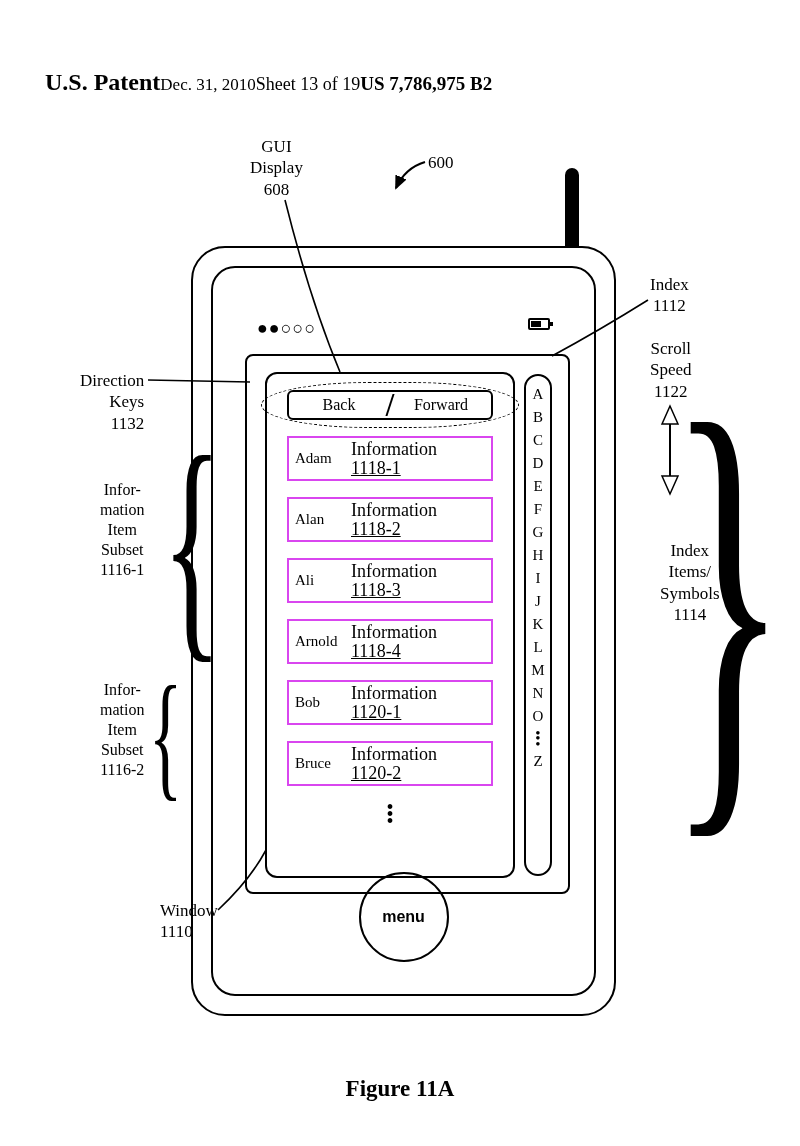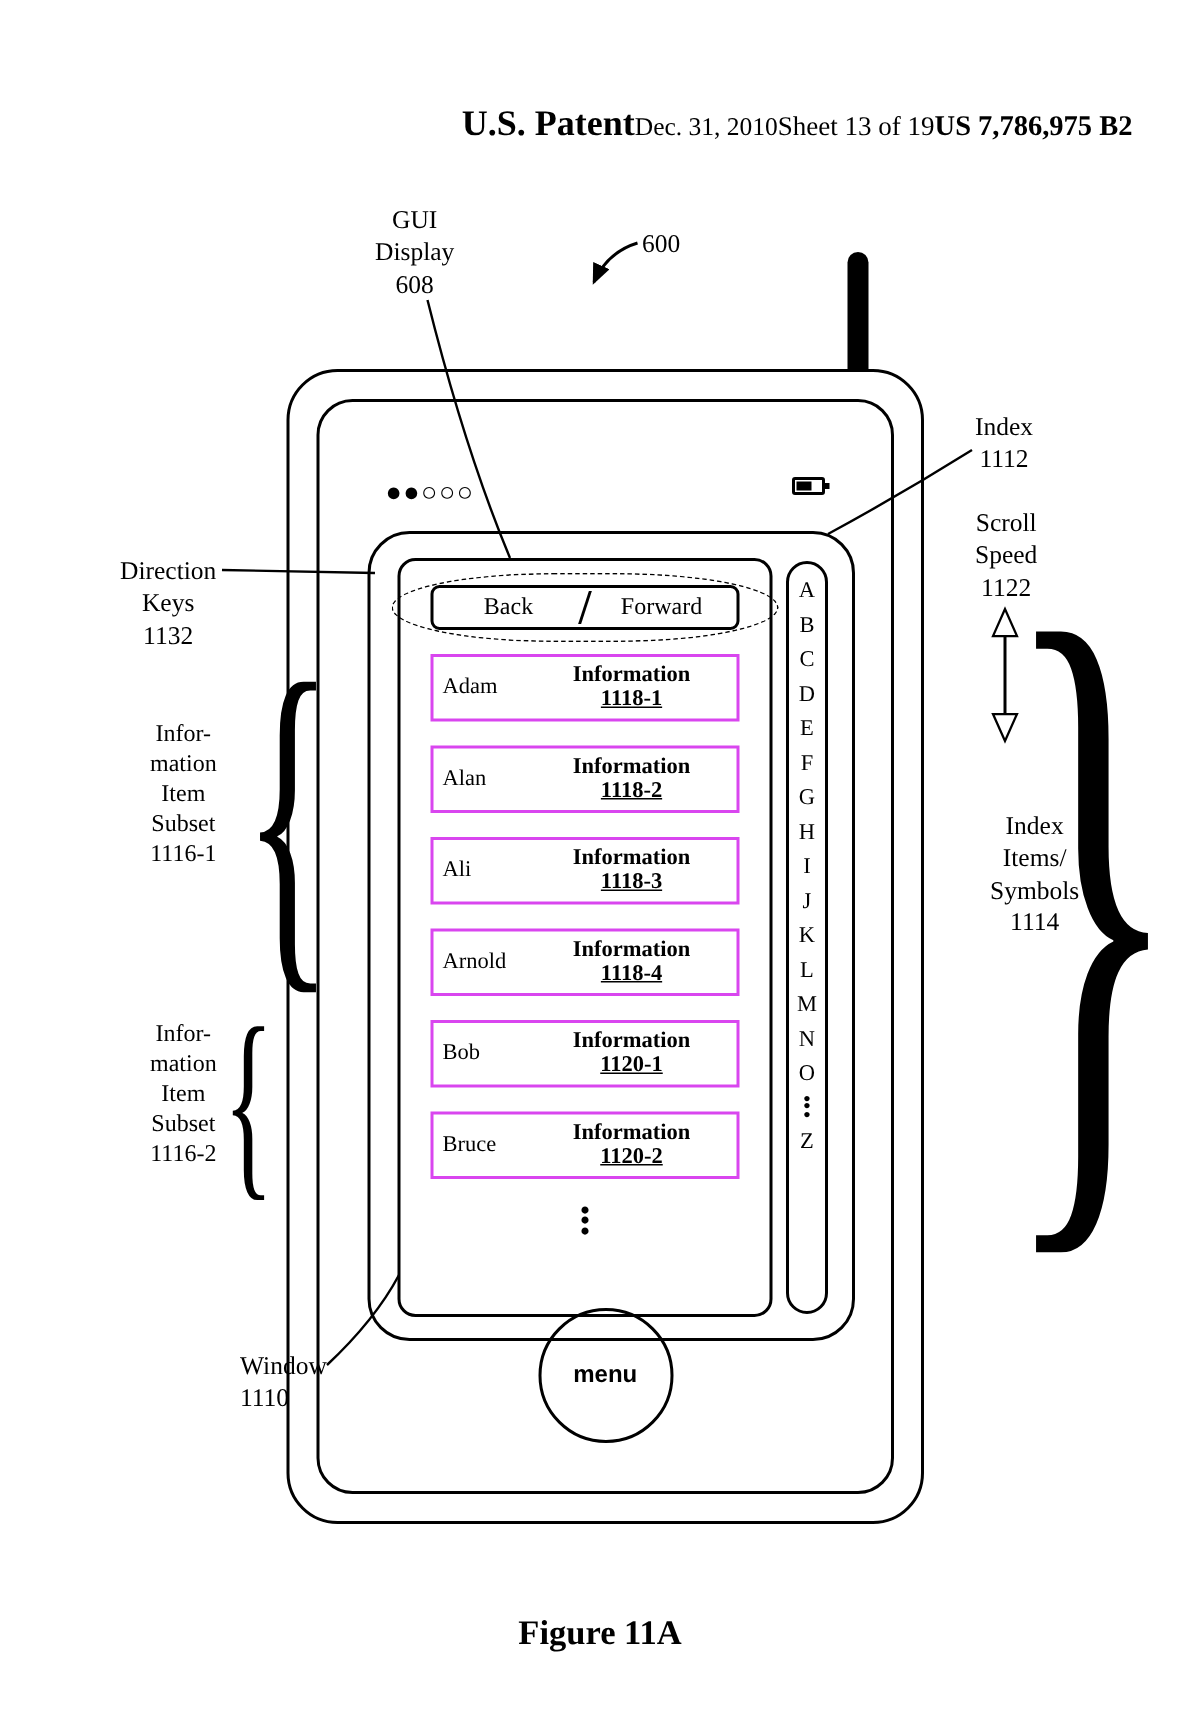--- a/index.html
+++ b/index.html
@@ -12,21 +12,21 @@
   }
   .page {
     position: relative;
     width: 800px;
     height: 1146px;
   }
   .header {
     position: absolute;
     top: 38px; left: 45px; right: 45px;
     display: flex;
-    justify-content: flex-end;
+    justify-content: flex-start;
     align-items: baseline;
     font-size: 18px;
     font-family: Liberation Serif, serif;
   }
   .header .title { font-weight: bold; font-size: 24px; }
   .header .date { font-size: 17px; }
   .header .sheet { font-size: 18px; margin-top: 36px; }
   .header .patno { font-size: 19px; font-weight: bold; }
 
   
@@ -77,21 +77,21 @@
   .battery .fill {
     position: absolute; left: 1px; top: 1px; bottom: 1px;
     width: 55%; background: #000;
   }
 
   .screen {
     position: absolute;
     top: 86px; left: 32px;
     width: 325px; height: 540px;
     border: 2.5px solid #000;
-    border-radius: 28px;
+    border-radius: 8px;
   }
   .window {
     position: absolute;
     top: 16px; left: 18px;
     width: 250px; height: 506px;
     border: 2px solid #000;
     border-radius: 12px;
   }
   .tabs {
     position: absolute;
@@ -126,21 +126,21 @@
     top: 62px; left: 20px; right: 20px;
     display: flex; flex-direction: column; gap: 16px;
   }
   .item {
     border: 2px solid #d946ef;
     height: 45px;
     display: flex;
     align-items: center;
   }
   .item .name { width: 62px; padding-left: 6px; font-size: 15px; }
-  .item .info { flex: 1; text-align: center; font-size: 15px; line-height: 1.05; font-weight: bold; }
+  .item .info { flex: 1; font-size: 18px; line-height: 1.05; }
   .item .info .ref { text-decoration: underline; }
   .vdots {
     text-align: center;
     font-size: 20px;
     letter-spacing: 0;
     line-height: 0.35;
     margin-top: 2px;
   }
 
   .indexbar {
@@ -204,21 +204,21 @@
     <span class="title">U.S. Patent</span>
     <span class="date">Dec. 31, 2010</span>
     <span class="sheet">Sheet 13 of 19</span>
     <span class="patno">US 7,786,975 B2</span>
   </div>
 
   <div class="lbl" style="top:136px; left:250px; white-space:pre;">GUI
 Display
 608</div>
   <div class="lbl" style="top:152px; left:428px;">600</div>
-  <div class="lbl" style="top:370px; left:80px; white-space:pre; text-align:center;">Direction
+  <div class="lbl" style="top:370px; left:80px; white-space:pre; text-align:right;">Direction
 Keys
 1132</div>
   <div class="lbl" style="top:274px; left:650px; white-space:pre;">Index
 1112</div>
   <div class="lbl" style="top:338px; left:650px; white-space:pre;">Scroll
 Speed
 1122</div>
   <div class="lbl small" style="top:480px; left:100px; white-space:pre;">Infor-
 mation
 Item

